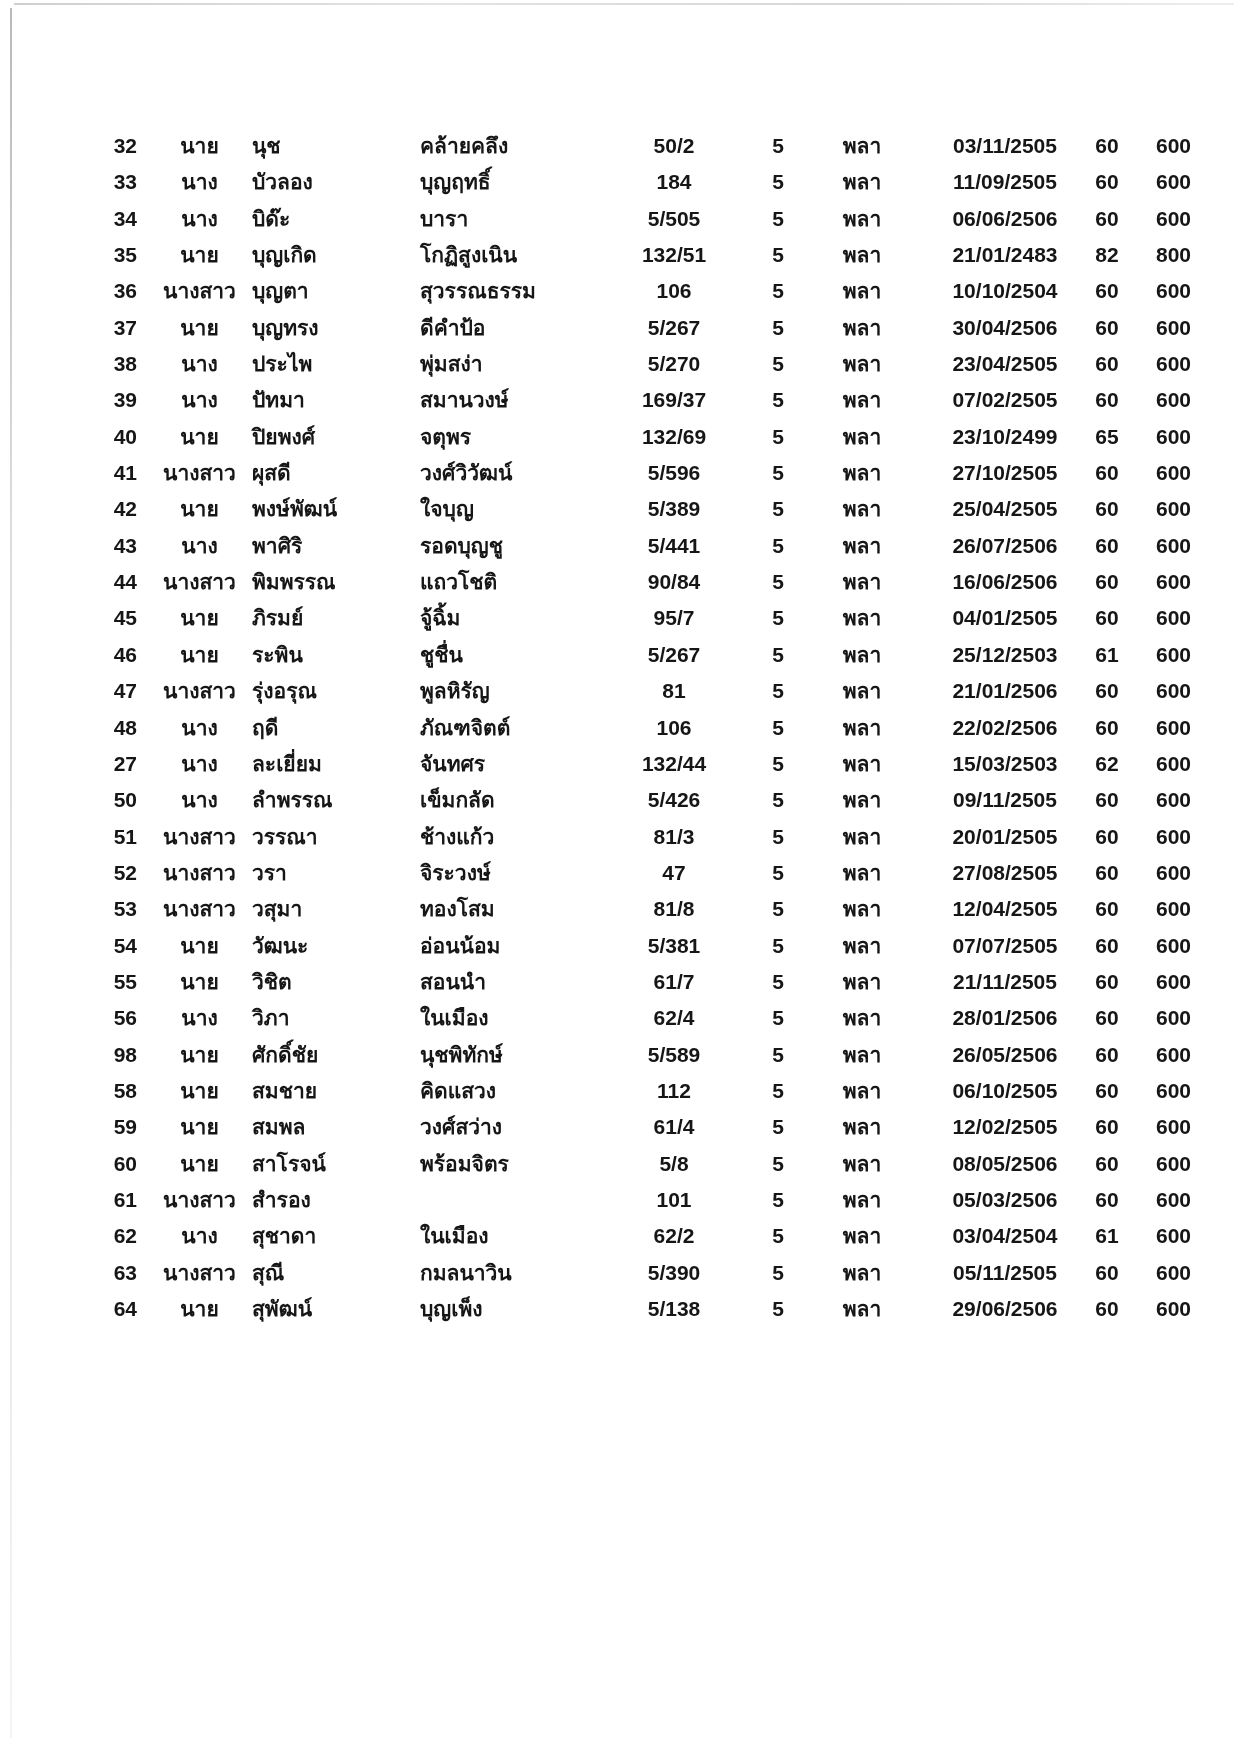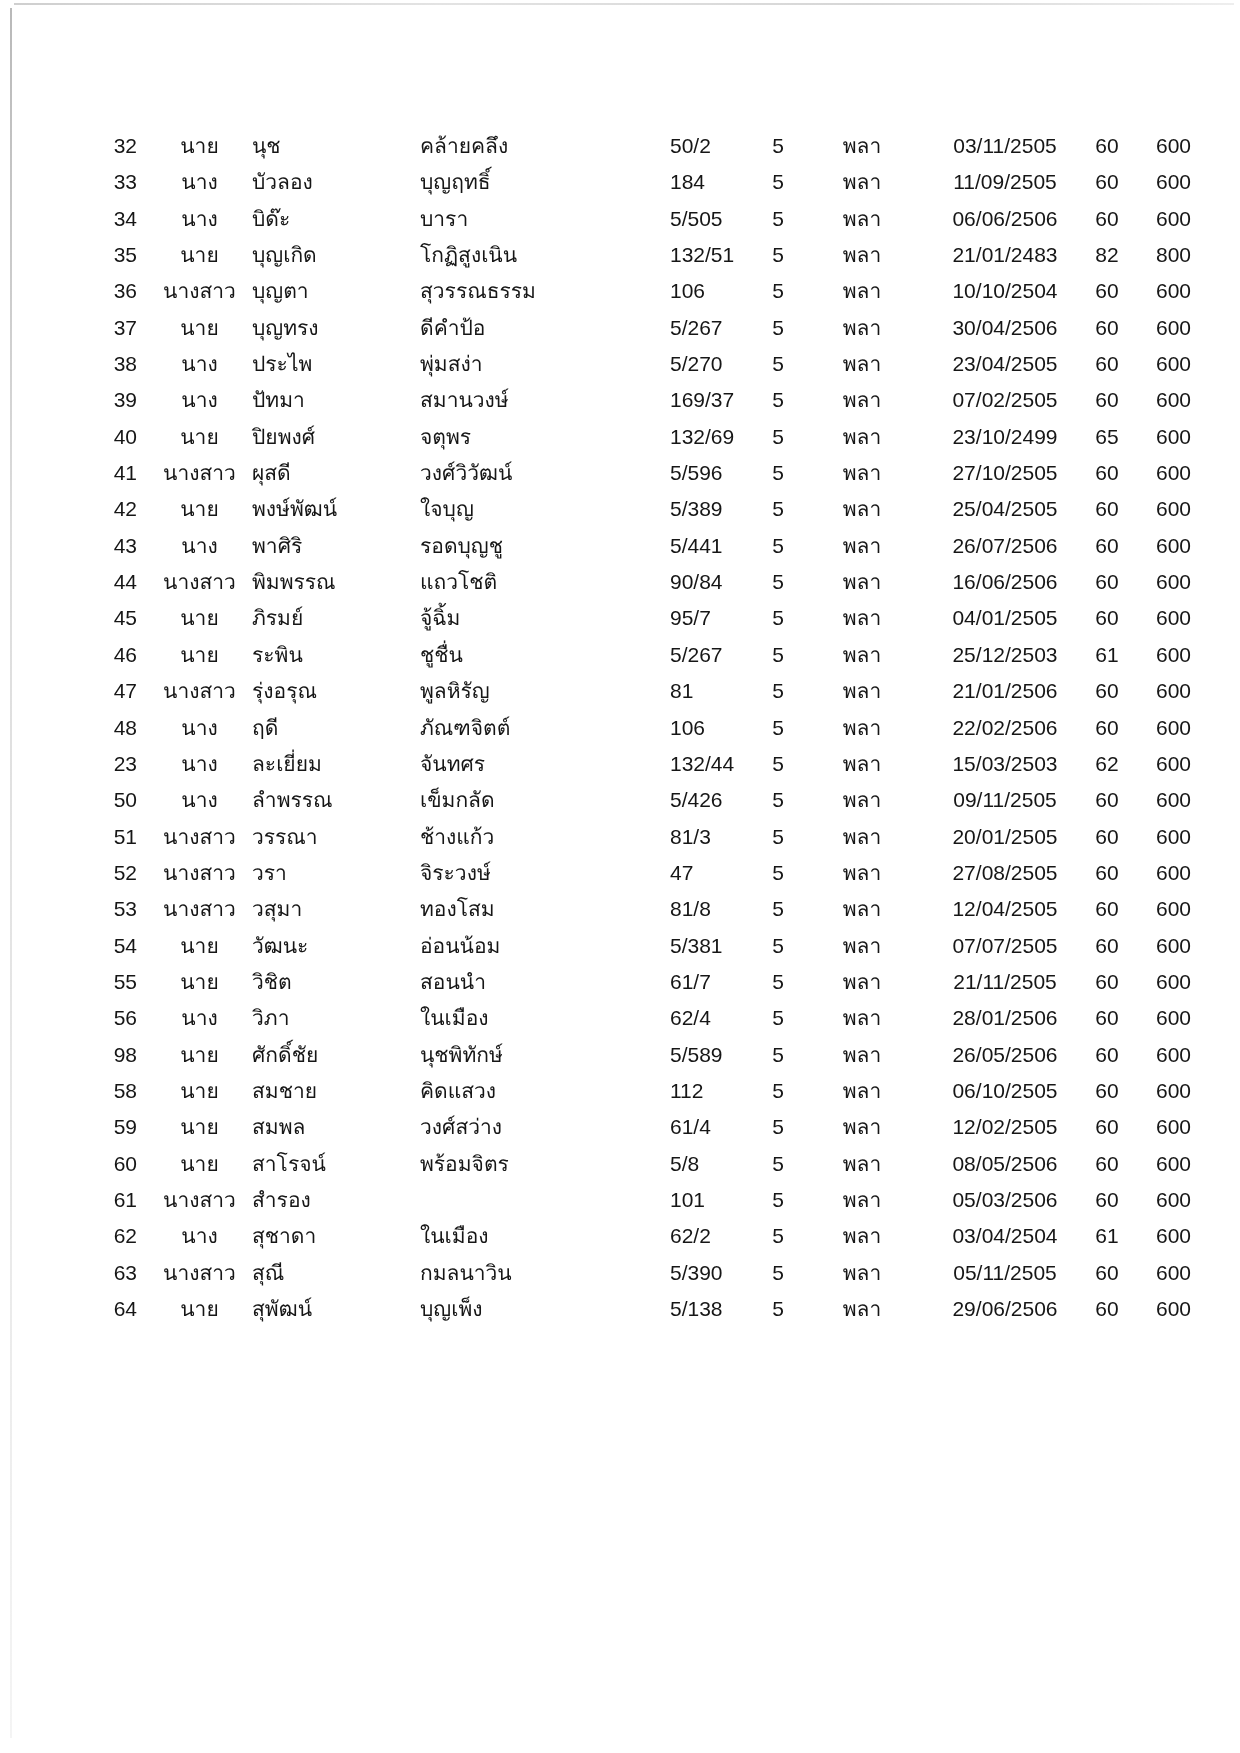--- a/index.html
+++ b/index.html
@@ -29,38 +29,39 @@
     left: 10px;
     width: 2px;
     height: 1730px;
     background: linear-gradient(to bottom, #b9b9b9 0%, #dcdcdc 30%, #e9e9e9 70%, #f4f4f4 100%);
   }
   .table {
     position: absolute;
     top: 128px;
     left: 0;
     width: 1152px;
+    font-weight: bold;
   }
   .row {
     position: relative;
     height: 36.35px;
   }
   .cell {
     position: absolute;
     top: 0;
     height: 36.35px;
     line-height: 36.35px;
     font-size: 21px;
     white-space: nowrap;
   }
   .c-no     { left: 95px;   width: 42px;  text-align: right;  }
   .c-title  { left: 152px;  width: 95px;  text-align: center;   }
   .c-first  { left: 252px;  width: 165px; text-align: left;   }
   .c-last   { left: 420px;  width: 250px; text-align: left;   }
-  .c-house  { left: 670px;  width: 118px; text-align: left; }
+  .c-house  { left: 615px;  width: 118px; text-align: center; }
   .c-moo    { left: 749px;  width: 58px;  text-align: center; }
   .c-vill   { left: 820px;  width: 84px;  text-align: center; }
   .c-dob    { left: 930px;  width: 150px; text-align: center; }
   .c-age    { left: 1078px; width: 58px;  text-align: center; }
   .c-amt    { left: 1156px; width: 78px;  text-align: left; }
 </style>
 </head>
 <body>
 
 <div class="scan-edge-top"></div>
@@ -265,21 +266,21 @@
       <span class="cell c-first">ฤดี</span>
       <span class="cell c-last">ภัณฑจิตต์</span>
       <span class="cell c-house">106</span>
       <span class="cell c-moo">5</span>
       <span class="cell c-vill">พลา</span>
       <span class="cell c-dob">22/02/2506</span>
       <span class="cell c-age">60</span>
       <span class="cell c-amt">600</span>
     </div>
     <div class="row">
-      <span class="cell c-no">23</span>
+      <span class="cell c-no">27</span>
       <span class="cell c-title">นาง</span>
       <span class="cell c-first">ละเยี่ยม</span>
       <span class="cell c-last">จันทศร</span>
       <span class="cell c-house">132/44</span>
       <span class="cell c-moo">5</span>
       <span class="cell c-vill">พลา</span>
       <span class="cell c-dob">15/03/2503</span>
       <span class="cell c-age">62</span>
       <span class="cell c-amt">600</span>
     </div>

